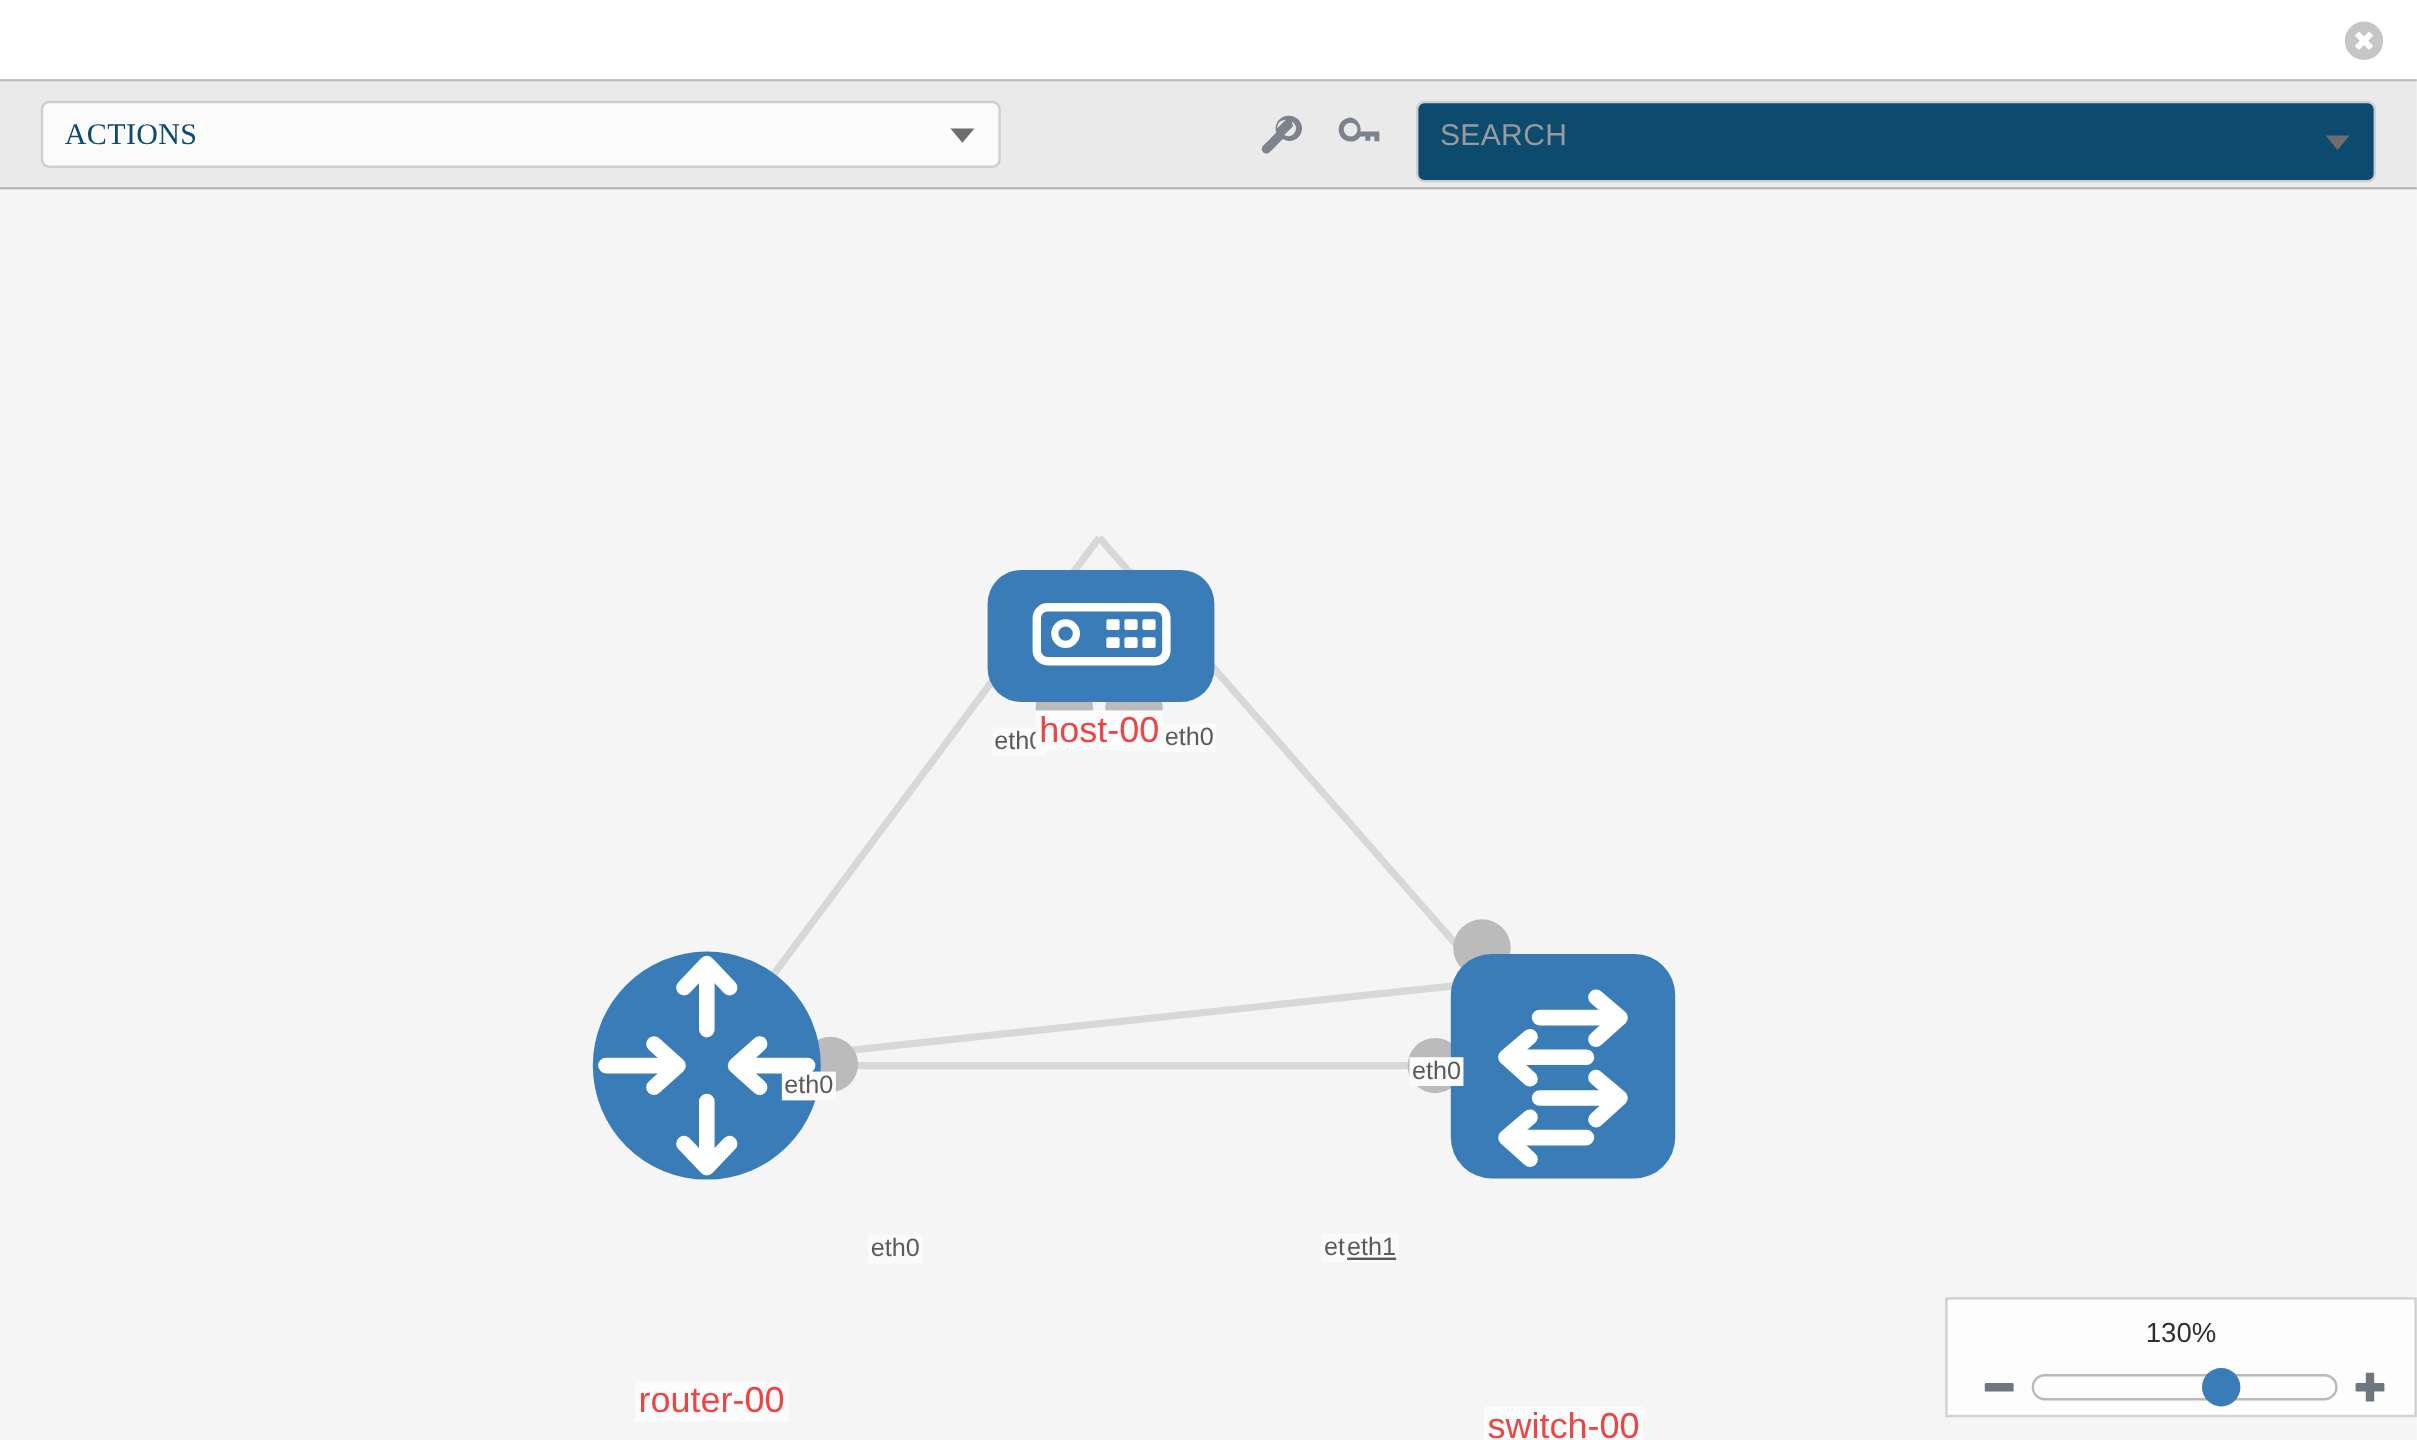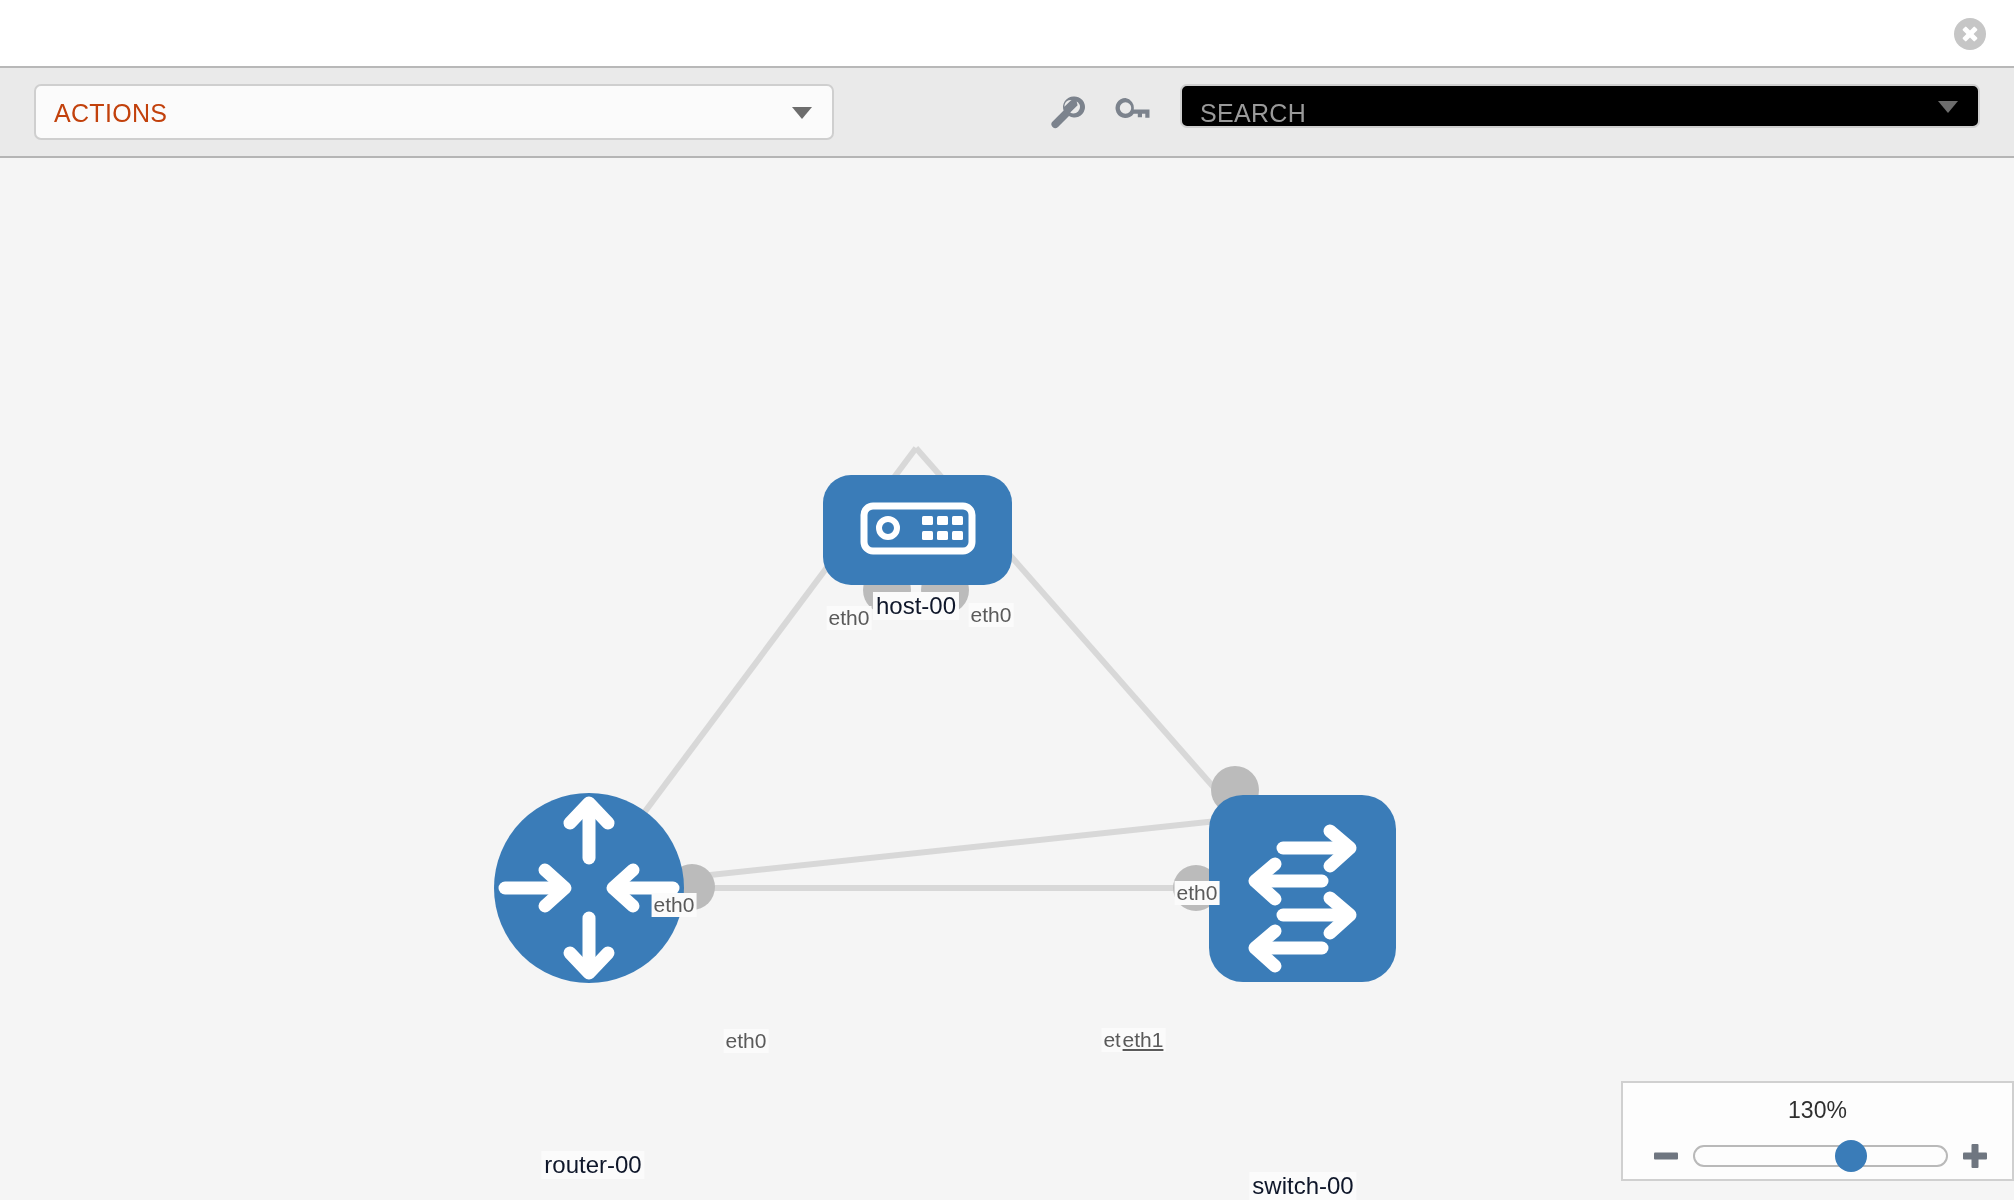--- a/index.html
+++ b/index.html
@@ -76,22 +76,23 @@
     border: 2px solid #cfcfcf;
     border-radius: 7px;
     box-sizing: border-box;
     cursor: pointer;
   }
   .actions-select .label {
     position: absolute;
     left: 18px;
     top: 13px;
     font-size: 25px;
-    color: #c2410c;
+    color: #0c4a6e;
     letter-spacing: .3px;
+    font-family: Liberation Serif, serif;
   }
   .caret {
     position: absolute;
     right: 20px;
     top: 50%;
     margin-top: -5px;
     width: 0; height: 0;
     border-left: 10px solid transparent;
     border-right: 10px solid transparent;
     border-top: 12px solid #6d6d6d;
@@ -106,22 +107,22 @@
   }
   .tool-icon svg { display: block; }
   #wrench-icon { left: 1043px; }
   #key-icon    { left: 1110px; }
 
   .search-box {
     position: absolute;
     left: 1180px;
     top: 16px;
     width: 800px;
-    height: 44px;
-    background: #000000;
+    height: 68px;
+    background: #0c4a6e;
     border: 2px solid #cfcfcf;
     border-radius: 7px;
     box-sizing: border-box;
     cursor: text;
   }
   .search-box .label {
     position: absolute;
     left: 18px;
     top: 13px;
     font-size: 25px;
@@ -138,22 +139,22 @@
     background: #f5f5f5;
     overflow: hidden;
   }
   .topology-svg {
     position: absolute;
     left: 0; top: 0;
   }
 
   .node-label {
     position: absolute;
-    font-size: 24px;
-    color: #0f172a;
+    font-size: 30px;
+    color: #ef4444;
     background: #fbfbfb;
     white-space: nowrap;
     padding: 0 3px;
     transform: translateX(-50%);
   }
   .iface-label {
     position: absolute;
     font-size: 21px;
     color: #5a5a5a;
     background: #fbfbfb;

